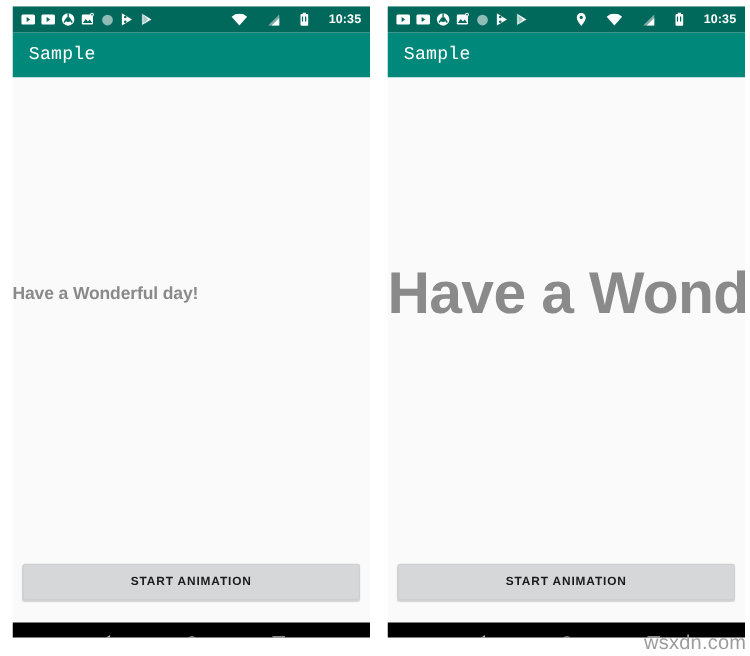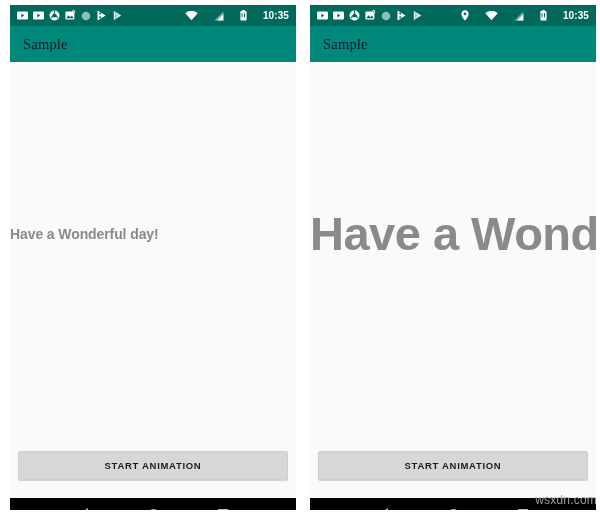--- a/index.html
+++ b/index.html
@@ -75,25 +75,25 @@
   
   .appbar {
     height: 36px;
     background: #00897b;
     display: flex;
     align-items: center;
     padding: 0 13px;
     box-sizing: border-box;
   }
   .appbar-title {
-    color: #0f172a;
+    color: #ffffff;
     font-size: 14.5px;
     font-weight: normal;
     letter-spacing: 0.2px;
-    font-family: Liberation Serif, serif;
+    font-family: Liberation Mono, monospace;
   }
 
   
   .content {
     position: relative;
     height: 383px;
     background: #fafafa;
     overflow: hidden;
   }
   .anim-text-wrap {
@@ -178,22 +178,22 @@
   }
   .nav-recents {
     width: 10px; height: 10px;
     background: #b8b8b8;
   }
 
   
   .watermark {
     position: absolute;
     right: 3px;
-    bottom: 18px;
-    font-size: 12px;
+    bottom: 1px;
+    font-size: 16px;
     color: #9c9c9c;
     font-family: "Liberation Sans", sans-serif;
     letter-spacing: 0.2px;
   }
 </style>
 </head>
 <body>
 
 <div class="stage">
 

